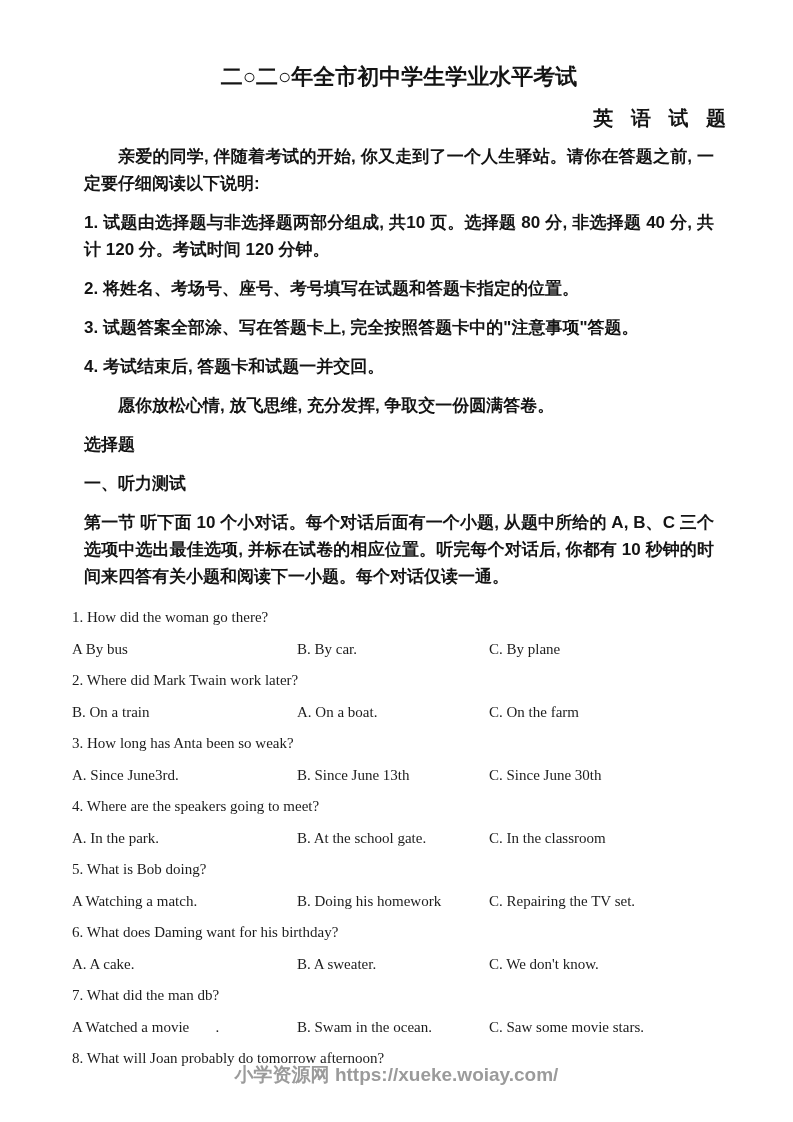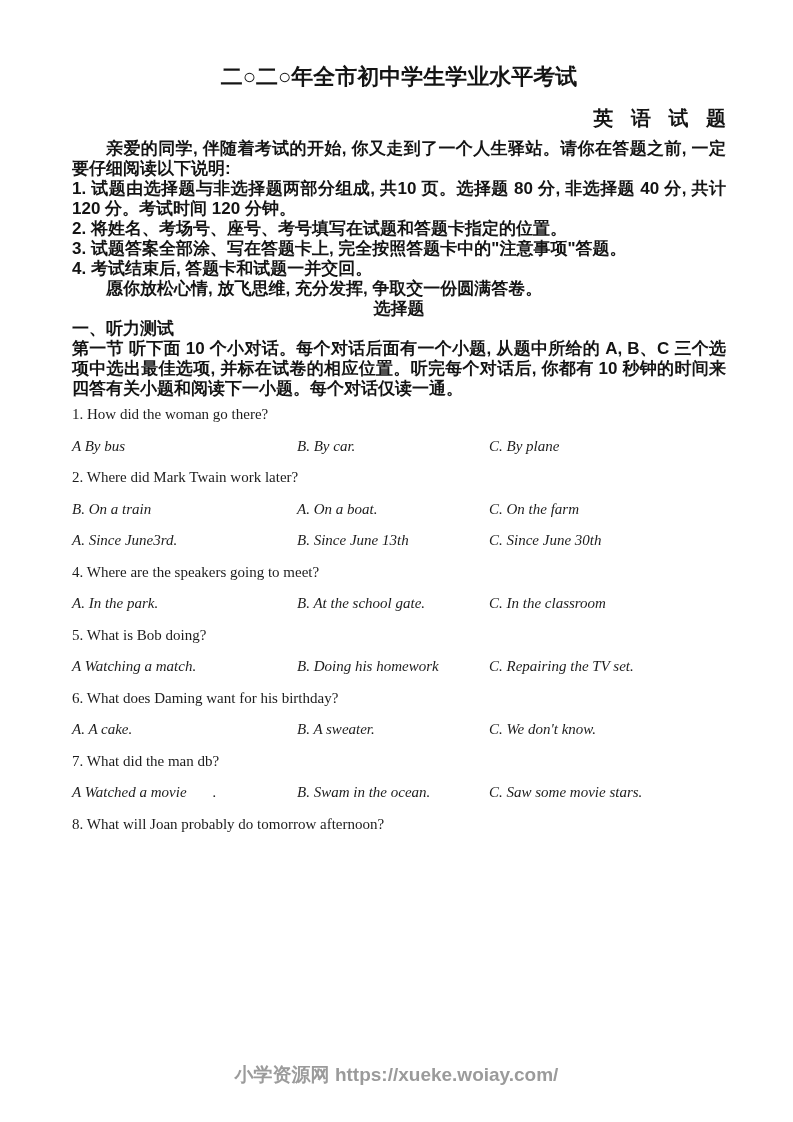--- a/index.html
+++ b/index.html
@@ -25,40 +25,39 @@
   }
   .subtitle {
     font-size: 20px;
     line-height: 26px;
     text-align: right;
     word-spacing: 12px;
     margin: 0 0 8px 0;
   }
   .cn-p {
     font-size: 17px;
-    line-height: 20px;
+    line-height: 27px;
     text-align: justify;
-    margin: 0;
+    margin: 12px;
   }
   .indent { text-indent: 34px; }
-  .center { text-align: center; text-indent: 0; }
+  .center { text-align: left; text-indent: 0; }
   .en {
     font-family: "Liberation Serif", "DejaVu Serif", serif;
     font-weight: 400;
     font-size: 15px;
     color: #1c1c1c;
   }
   .q-text, .opts {
     margin: 0;
     line-height: 31.5px;
   }
   .opts {
     display: grid;
     grid-template-columns: 225px 192px 1fr;
-    font-style: italic;
   }
   .opt { white-space: pre-wrap; }
   .watermark {
     position: absolute;
     left: 0;
     right: 0;
     top: 1062px;
     text-align: center;
     font-family: "Liberation Sans", "DejaVu Sans", sans-serif;
     font-weight: 700;
@@ -99,20 +98,21 @@
     <div class="q">
       <p class="en q-text">2. Where did Mark Twain work later?</p>
       <p class="en opts">
         <span class="opt">B. On a train</span>
         <span class="opt">A. On a boat.</span>
         <span class="opt">C. On the farm</span>
       </p>
     </div>
 
     <div class="q">
+      <p class="en q-text">3. How long has Anta been so weak?</p>
       <p class="en opts">
         <span class="opt">A. Since June3rd.</span>
         <span class="opt">B. Since June 13th</span>
         <span class="opt">C. Since June 30th</span>
       </p>
     </div>
 
     <div class="q">
       <p class="en q-text">4. Where are the speakers going to meet?</p>
       <p class="en opts">

